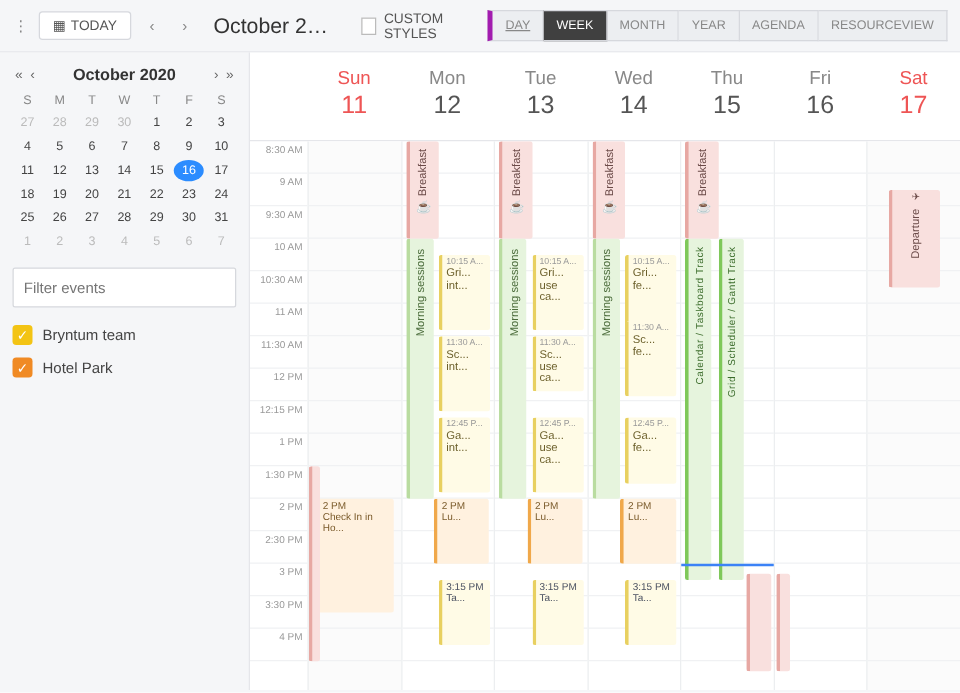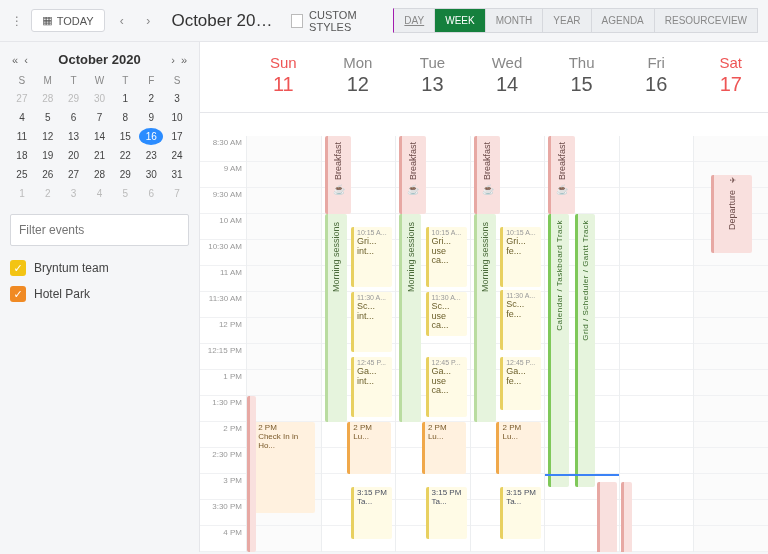--- a/index.html
+++ b/index.html
@@ -6,22 +6,22 @@
 body { width: 768px; height: 554px; background: #f5f6f8; overflow: hidden; font-size: 12px; color: #4a5060; }
 .topbar { display: flex; align-items: center; padding: 8px 10px; background: #f5f6f8; border-bottom: 1px solid #e5e6ea; gap: 8px; }
 .menu-dots { width: 16px; text-align: center; color: #888; cursor: pointer; }
 .today-btn { border: 1px solid #d6d8dd; background: #fff; padding: 4px 10px; border-radius: 3px; font-size: 11px; color: #555; display: flex; align-items: center; gap: 4px; cursor: pointer; }
 .nav-arrow { width: 22px; height: 22px; display: flex; align-items: center; justify-content: center; color: #888; cursor: pointer; }
 .title { font-size: 17px; font-weight: 500; color: #333; margin-left: 6px; white-space: nowrap; overflow: hidden; text-overflow: ellipsis; max-width: 140px; }
 .customstyles { display: flex; align-items: center; gap: 6px; margin-left: 10px; font-size: 11px; color: #555; }
 .checkbox { width: 14px; height: 14px; border: 1px solid #bbb; background: #fff; }
 .view-tabs { display: flex; margin-left: auto; }
 .view-tab { padding: 6px 10px; font-size: 10px; color: #888; background: #eceef1; border: 1px solid #d6d8dd; border-left: none; cursor: pointer; }
-.view-tab:first-child { border-left: 1px solid #a21caf; text-decoration: underline; }
-.view-tab.active { background: #15803d; color: #fff; }
+.view-tab:first-child { border-left: 4px solid #a21caf; text-decoration: underline; }
+.view-tab.active { background: #404040; color: #fff; }
 .main { display: flex; height: calc(100% - 44px); }
 .sidebar { width: 200px; border-right: 1px solid #e5e6ea; padding: 10px; background: #f5f6f8; overflow: hidden; }
 .mini-header { display: flex; align-items: center; justify-content: space-between; margin-bottom: 6px; }
 .mini-nav { display: flex; gap: 2px; }
 .mini-nav span { cursor: pointer; color: #666; font-size: 11px; padding: 0 2px; }
 .mini-title { font-size: 13px; font-weight: 600; color: #333; }
 .mini-grid { display: grid; grid-template-columns: repeat(7, 1fr); gap: 2px; text-align: center; font-size: 10px; }
 .mini-dow { color: #888; padding: 2px 0; }
 .mini-day { padding: 3px 0; color: #444; cursor: pointer; border-radius: 50%; }
 .mini-day.muted { color: #bbb; }
@@ -31,21 +31,21 @@
 .resource { display: flex; align-items: center; gap: 8px; font-size: 12px; color: #444; cursor: pointer; }
 .resource-check { width: 16px; height: 16px; border-radius: 3px; display: flex; align-items: center; justify-content: center; color: #fff; font-size: 11px; }
 .calendar { flex: 1; display: flex; flex-direction: column; background: #fff; overflow: hidden; }
 .day-headers { display: flex; border-bottom: 1px solid #e5e6ea; }
 .time-gutter-header { width: 46px; }
 .day-header { flex: 1; text-align: center; padding: 12px 0 16px; }
 .dow { font-size: 15px; color: #888; }
 .dow.weekend { color: #e55; }
 .daynum { font-size: 20px; font-weight: 400; color: #555; margin-top: 2px; }
 .daynum.weekend { color: #e55; }
-.grid-body { flex: 1; display: flex; overflow-y: auto; position: relative; align-items: flex-end; }
+.grid-body { flex: 1; display: flex; overflow-y: auto; position: relative; }
 .time-gutter { width: 46px; flex-shrink: 0; }
 .time-slot { height: 26px; border-bottom: 1px solid #f0f1f3; font-size: 8px; color: #999; text-align: right; padding-right: 4px; padding-top: 2px; }
 .day-cols { flex: 1; display: flex; position: relative; }
 .day-col { flex: 1; border-left: 1px solid #eceef0; position: relative; }
 .day-col.weekend { background: #fbfbfb; }
 .hour-line { height: 26px; border-bottom: 1px solid #f0f1f3; }
 .event { position: absolute; border-radius: 2px; padding: 2px 3px; font-size: 8px; overflow: hidden; line-height: 1.1; border-left: 3px solid; }
 .ev-breakfast { background: #f9e0de; border-left-color: #e7a8a3; color: #6b4a48; width: 36%; }
 .ev-breakfast .vtext { writing-mode: vertical-rl; transform: rotate(180deg); font-size: 9px; margin: 4px auto; display: block; }
 .ev-breakfast .cup { display: block; text-align: center; font-size: 10px; }
@@ -352,21 +352,21 @@
               <span class="vtext">Breakfast</span>
               <span class="cup">☕</span>
             </div>
             <div class="event ev-morning" style="top: 78px; height: 208px;;left:4%;">
               <span class="vtext">Morning sessions</span>
             </div>
             <div class="event ev-subevent" style="top: 91px; height: 59.8px;">
               <div class="tm">10:15 A...</div>
               <div class="ttl">Gri... fe...</div>
             </div>
-            <div class="event ev-subevent" style="top: 154px; height: 59.8px;">
+            <div class="event ev-subevent" style="top: 144px; height: 59.8px;">
               <div class="tm">11:30 A...</div>
               <div class="ttl">Sc... fe...</div>
             </div>
             <div class="event ev-subevent" style="top: 221px; height: 53px;">
               <div class="tm">12:45 P...</div>
               <div class="ttl">Ga... fe...</div>
             </div>
             <div class="event ev-lunch" style="top: 286px; height: 52px;">
               <div class="tm">2 PM</div>
               <div class="ttl">Lu...</div>

